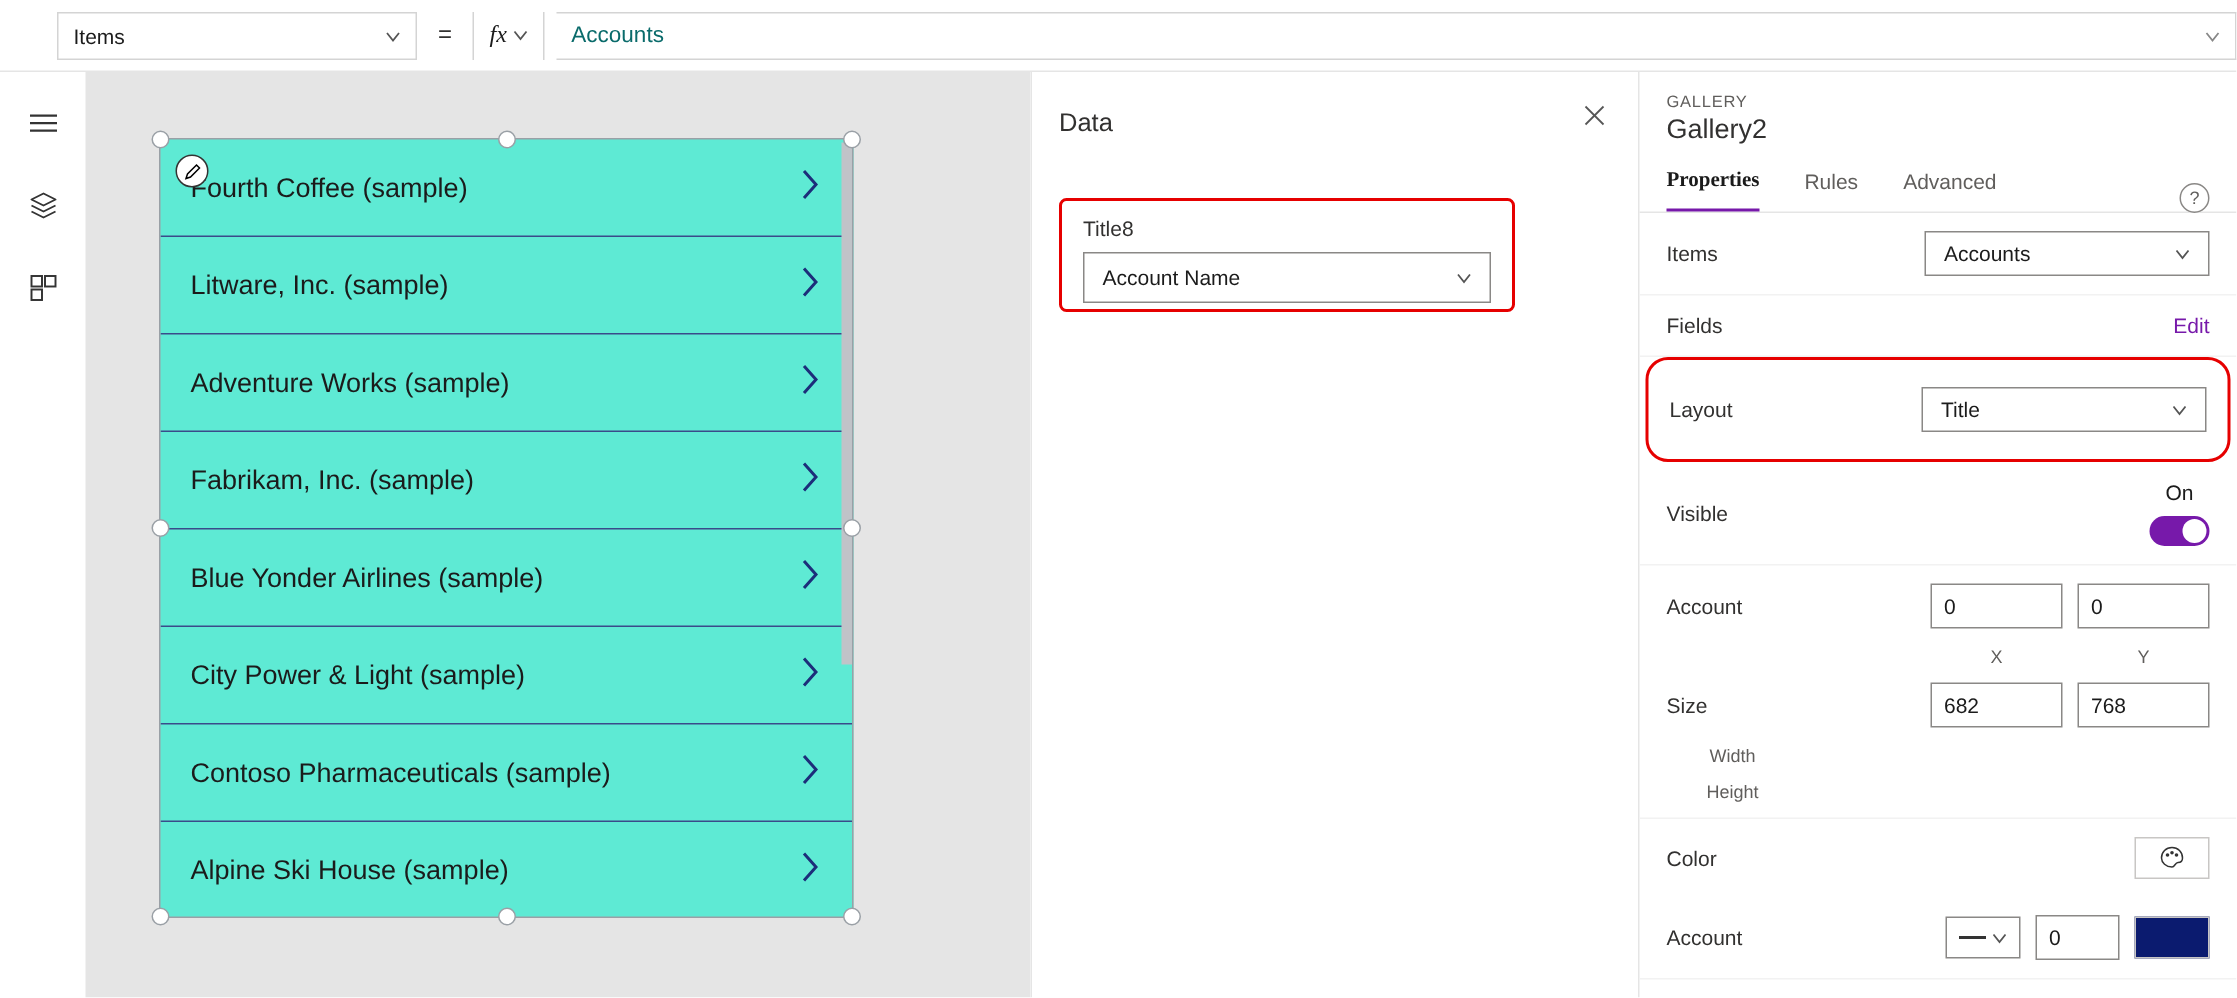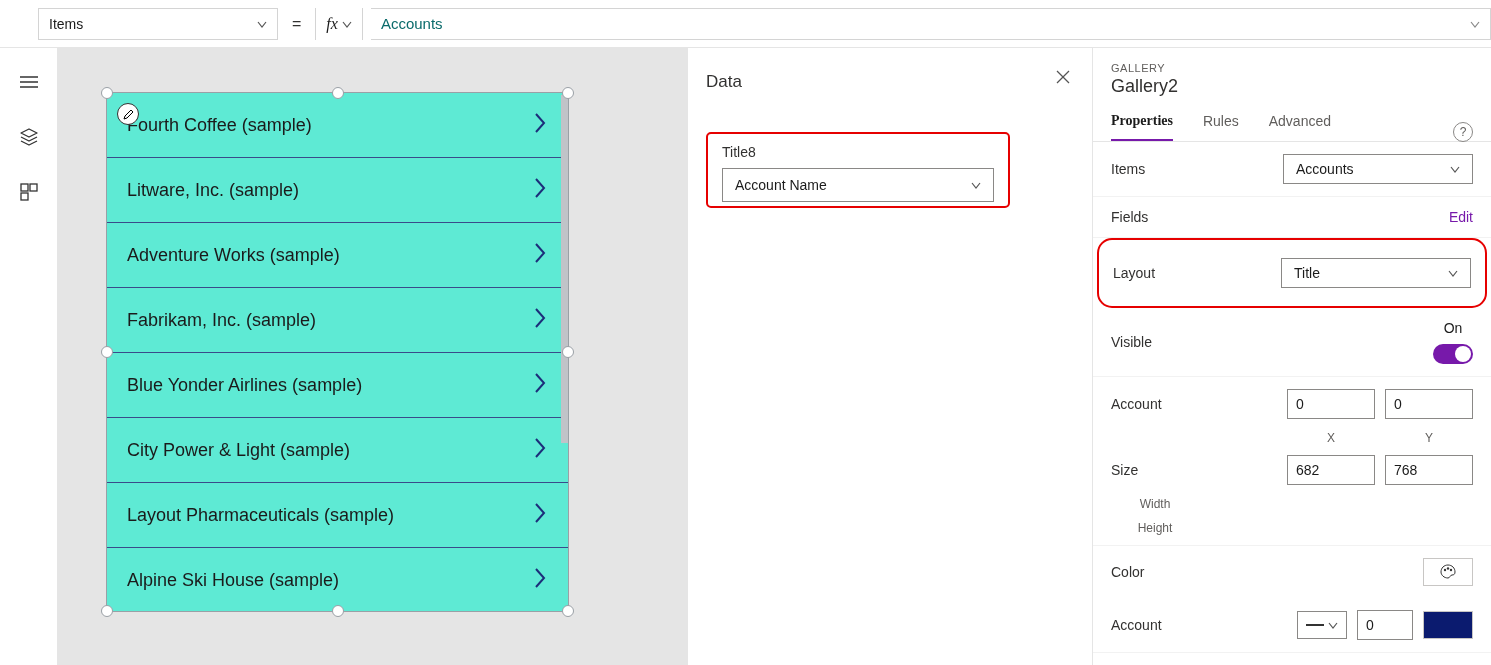--- a/index.html
+++ b/index.html
@@ -165,21 +165,21 @@
                 <path d="M4 2 L12 11 L4 20" stroke="#1c2e7a" stroke-width="2" fill="none"></path>
               </svg></span>
           </div>
         <div class="g-item">
             <span>City Power &amp; Light (sample)</span>
             <span class="chev-r"><svg viewBox="0 0 16 22">
                 <path d="M4 2 L12 11 L4 20" stroke="#1c2e7a" stroke-width="2" fill="none"></path>
               </svg></span>
           </div>
         <div class="g-item">
-            <span>Layout Pharmaceuticals (sample)</span>
+            <span>Contoso Pharmaceuticals (sample)</span>
             <span class="chev-r"><svg viewBox="0 0 16 22">
                 <path d="M4 2 L12 11 L4 20" stroke="#1c2e7a" stroke-width="2" fill="none"></path>
               </svg></span>
           </div>
         <div class="g-item">
             <span>Alpine Ski House (sample)</span>
             <span class="chev-r"><svg viewBox="0 0 16 22">
                 <path d="M4 2 L12 11 L4 20" stroke="#1c2e7a" stroke-width="2" fill="none"></path>
               </svg></span>
           </div>

